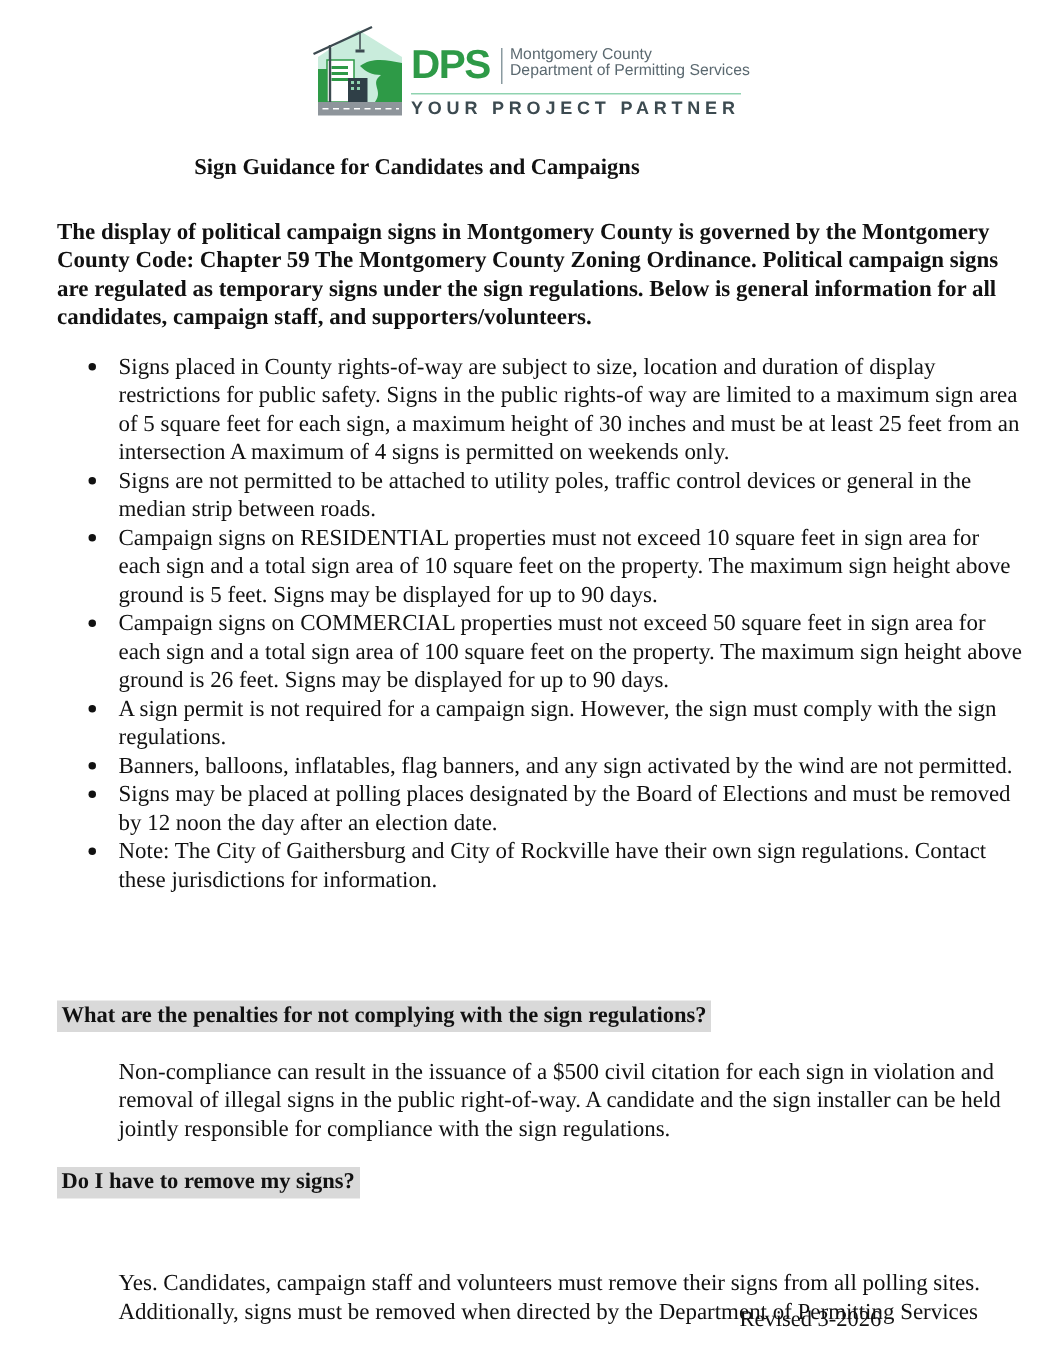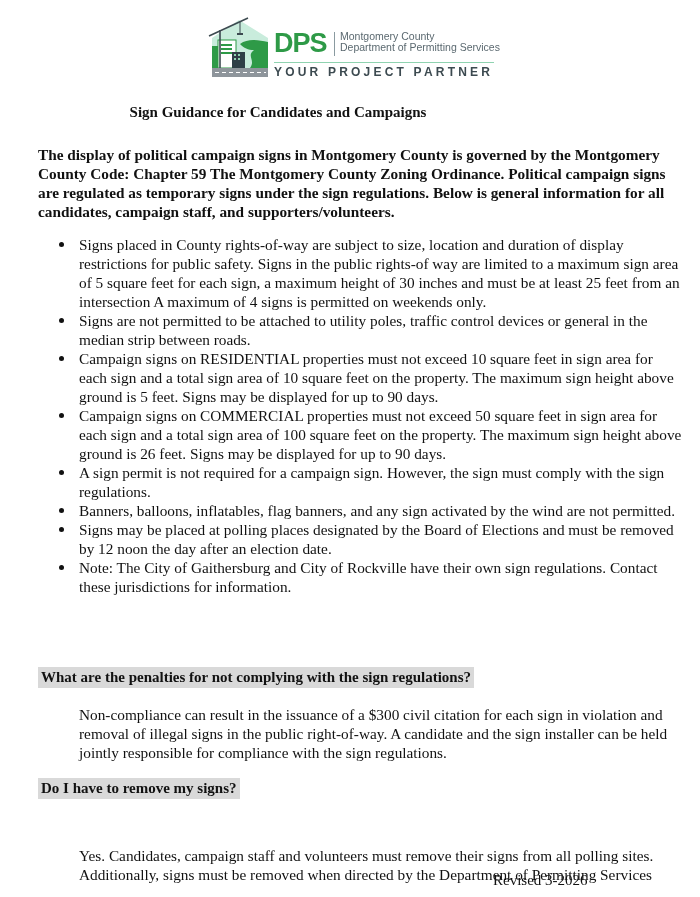--- a/index.html
+++ b/index.html
@@ -186,18 +186,18 @@
   <li><span class="dot"></span><span>Signs are not permitted to be attached to utility poles, traffic control devices or general in the median strip between roads.</span></li>
   <li><span class="dot"></span><span>Campaign signs on RESIDENTIAL properties must not exceed 10 square feet in sign area for each sign and a total sign area of 10 square feet on the property. The maximum sign height above ground is 5 feet. Signs may be displayed for up to 90 days.</span></li>
   <li><span class="dot"></span><span>Campaign signs on COMMERCIAL properties must not exceed 50 square feet in sign area for each sign and a total sign area of 100 square feet on the property. The maximum sign height above ground is 26 feet. Signs may be displayed for up to 90 days.</span></li>
   <li><span class="dot"></span><span>A sign permit is not required for a campaign sign. However, the sign must comply with the sign regulations.</span></li>
   <li><span class="dot"></span><span>Banners, balloons, inflatables, flag banners, and any sign activated by the wind are not permitted.</span></li>
   <li><span class="dot"></span><span>Signs may be placed at polling places designated by the Board of Elections and must be removed by 12 noon the day after an election date.</span></li>
   <li><span class="dot"></span><span>Note: The City of Gaithersburg and City of Rockville have their own sign regulations. Contact these jurisdictions for information.</span></li>
 </ul>
 
 <div class="heading" style="top:667px;">What are the penalties for not complying with the sign regulations?</div>
-<p class="answer" style="top:705px; margin:0;">Non-compliance can result in the issuance of a $300 civil citation for each sign in violation and removal of illegal signs in the public right-of-way. A candidate and the sign installer can be held jointly responsible for compliance with the sign regulations.</p>
+<p class="answer" style="top:705px; margin:0;">Non-compliance can result in the issuance of a $500 civil citation for each sign in violation and removal of illegal signs in the public right-of-way. A candidate and the sign installer can be held jointly responsible for compliance with the sign regulations.</p>
 
 <div class="heading" style="top:778px;">Do I have to remove my signs?</div>
 <p class="answer" style="top:846px; margin:0;">Yes. Candidates, campaign staff and volunteers must remove their signs from all polling sites.  Additionally, signs must be removed when directed by the Department of Permitting Services</p>
 
 <div class="revised">Revised 3-2026</div>
 
 </body></html>

